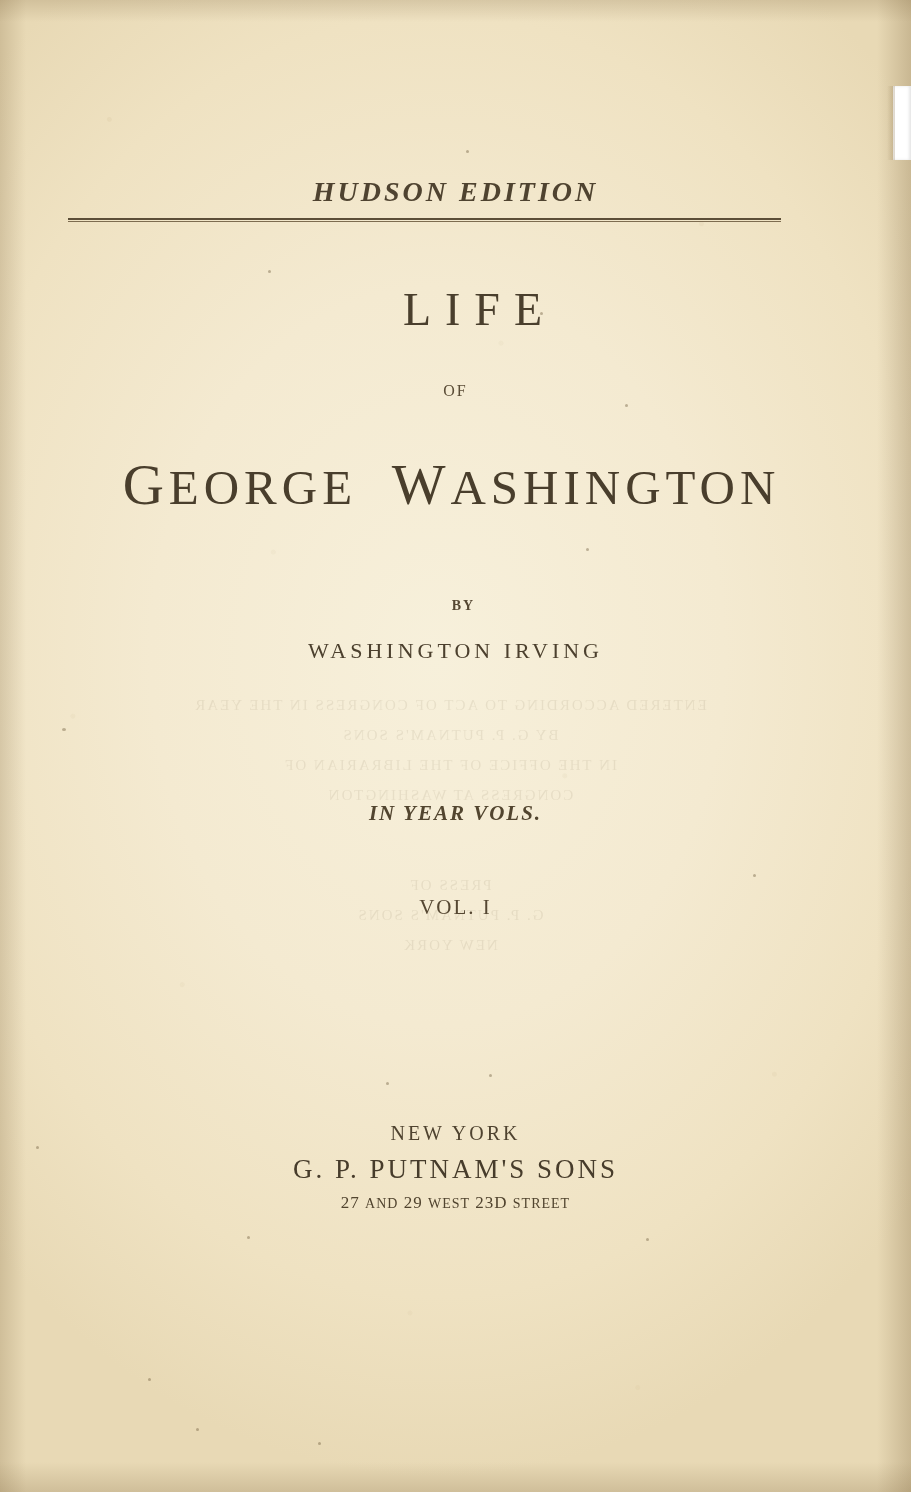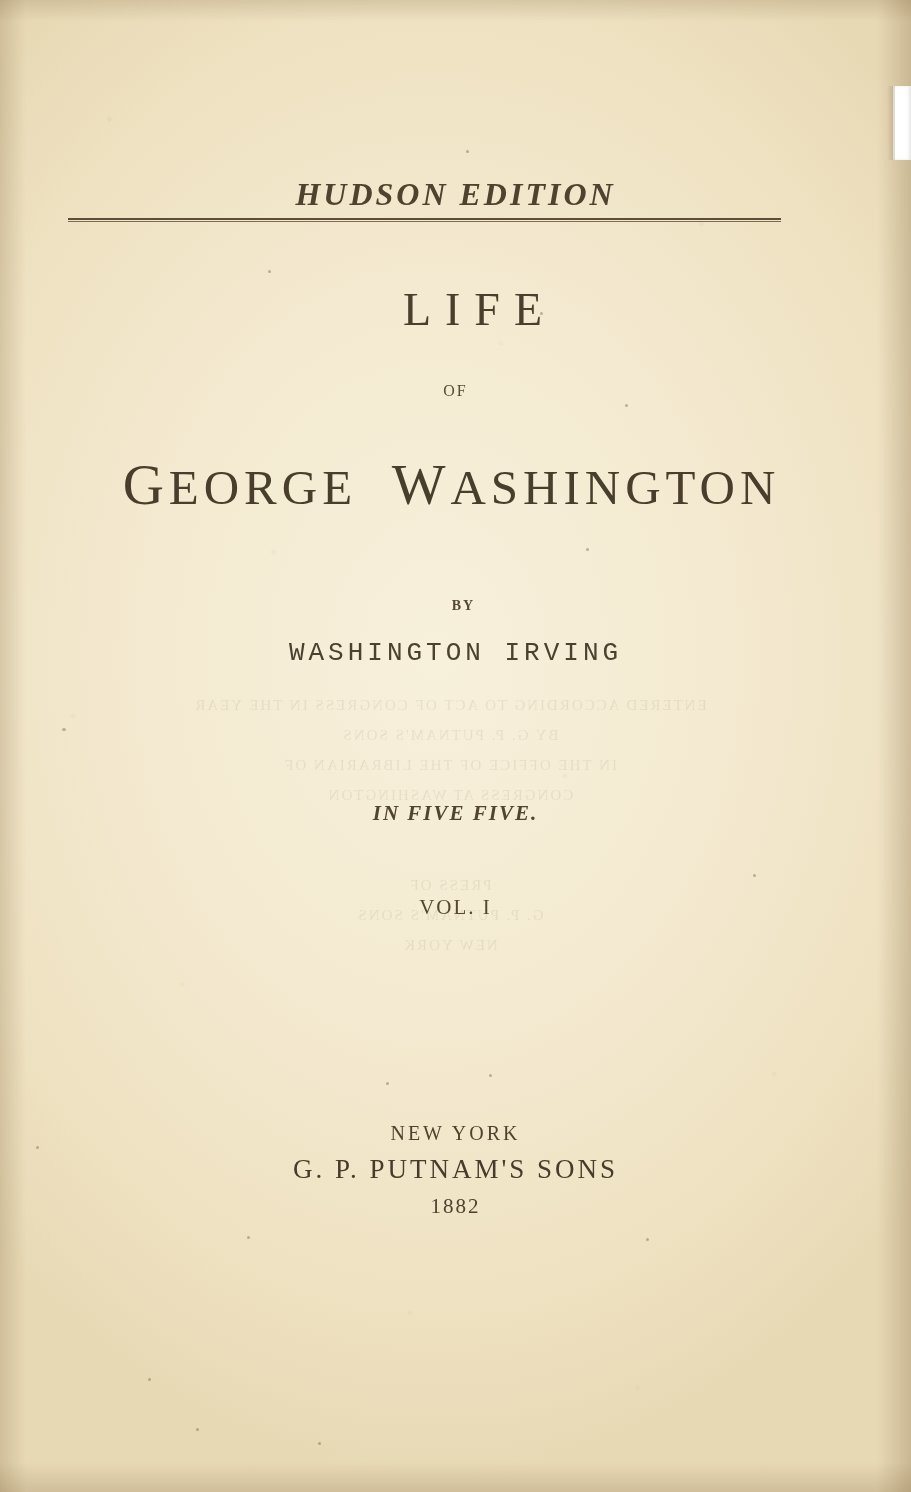--- a/index.html
+++ b/index.html
@@ -97,21 +97,21 @@
     text-align: center;
     color: #564834;
   }
 
   .series-line {
     position: absolute;
     top: 176px; left: 0; right: 0;
     font-family: "Liberation Serif", serif;
     font-style: italic;
     font-weight: bold;
-    font-size: 32px;
+    font-size: 28px;
     letter-spacing: 3px;
     color: #4f4330;
     text-align: center;
   }
   .rule {
     position: absolute;
     top: 218px;
     left: 68px;
     width: 713px;
     height: 0;
@@ -149,24 +149,23 @@
     position: absolute;
     top: 598px; left: 16px; right: 0;
     font-size: 14px;
     letter-spacing: 2px;
     font-weight: bold;
     color: #564833;
   }
   .author {
     position: absolute;
     top: 638px; left: 0; right: 0;
-    font-size: 26px;
+    font-size: 22px;
     letter-spacing: 4px;
     color: #4c402e;
-    font-family: Liberation Mono, monospace;
   }
   .vols {
     position: absolute;
     top: 801px; left: 0; right: 0;
     font-style: italic;
     font-weight: bold;
     font-size: 21px;
     letter-spacing: 2px;
     color: #52452f;
   }
@@ -246,28 +245,35 @@
     <div class="word-of">OF</div>
 
     <div class="title-main">
       <span class="cap">G</span><span>EORGE</span>&nbsp;&nbsp;<span class="cap">W</span><span>ASHINGTON</span>
     </div>
 
     <div class="word-by">BY</div>
 
     <div class="author">WASHINGTON IRVING</div>
 
-    <div class="vols">IN FIVE FIVE.</div>
+    <div class="vols">IN YEAR VOLS.</div>
 
     <div class="volnum">VOL. I</div>
 
     <div class="imprint">
       <div class="city">NEW YORK</div>
       <div class="publisher">G. P. PUTNAM'S SONS</div>
-      <div class="year">1882</div>
+      <div class="address">
+        <span>27</span>
+        <span class="small">AND</span>
+        <span>29</span>
+        <span class="small">WEST</span>
+        <span>23D</span>
+        <span class="small">STREET</span>
+      </div>
     </div>
 
   </div>
 
   <div class="edge-left"></div>
   <div class="edge-right"></div>
   <div class="edge-top"></div>
   <div class="edge-bottom"></div>
   <div class="edge-nick"></div>
 

